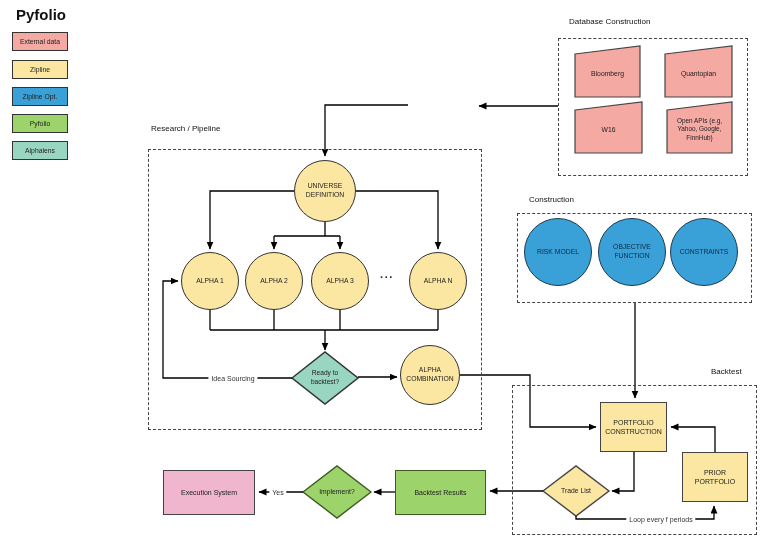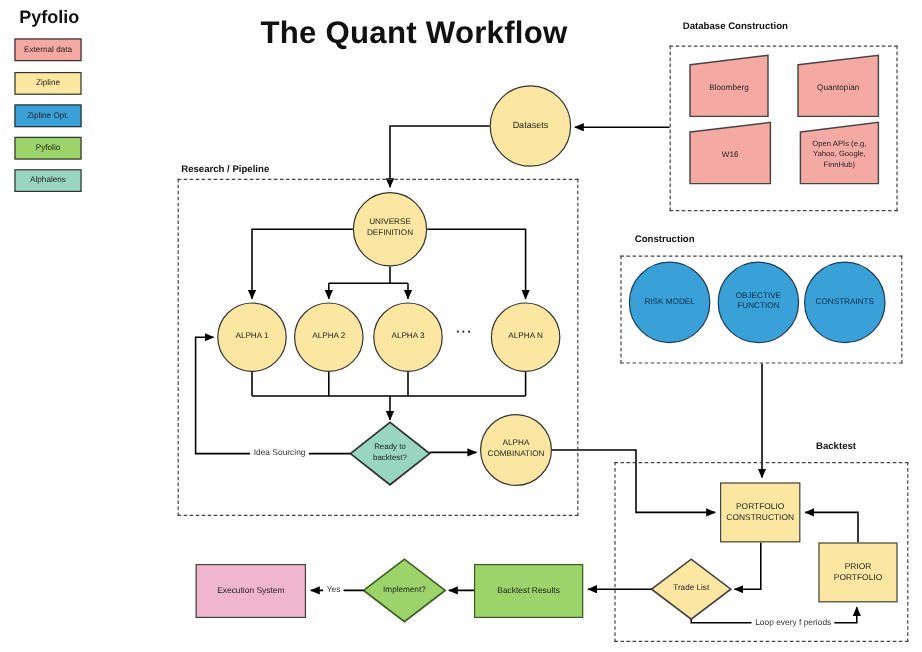--- a/index.html
+++ b/index.html
@@ -13,21 +13,21 @@
     position:absolute; left:200px; top:12px; width:290px; text-align:center;
     font-size:26px; font-weight:700; color:#111; letter-spacing:0.2px;
   }
   .legend-title { position:absolute; left:16px; top:6px; font-size:15px; font-weight:600; color:#111; }
   .legend-item {
     position:absolute; left:12px; width:56px; height:19px; border:1px solid #333;
     display:flex; align-items:center; justify-content:center;
     font-size:6.8px; color:#222; text-align:center;
   }
   .group-box { position:absolute; border:1.3px dashed #444; background:transparent; }
-  .group-label { position:absolute; font-size:8px; font-weight:700; color:#111; white-space:nowrap; }
+  .group-label { position:absolute; font-size:8px; font-weight:400; color:#111; white-space:nowrap; }
   .circle {
     position:absolute; border-radius:50%; border:1.8px solid #333;
     display:flex; align-items:center; justify-content:center; text-align:center;
     font-size:6.8px; line-height:1.3; color:#222; padding:5px;
   }
   .circle.blue { border-color:#1d3b52; color:#0f2b40; }
   .rect {
     position:absolute; border:1.4px solid #444;
     display:flex; align-items:center; justify-content:center; text-align:center;
     font-size:7px; line-height:1.35; color:#222; padding:4px;
@@ -79,46 +79,44 @@
       <path d="M635 303 L635 398" marker-end="url(#arr)"></path>
       <path d="M715 452 L715 427 L671 427" marker-end="url(#arr)"></path>
       <path d="M634 452 L634 491 L612 491" marker-end="url(#arr)"></path>
       <path d="M576 516 L576 519 L714 519 L714 506" marker-end="url(#arr)"></path>
       <path d="M543 491 L490 491" marker-end="url(#arr)"></path>
       <path d="M395 492 L374 492" marker-end="url(#arr)"></path>
       <path d="M303 492 L259 492" marker-end="url(#arr)"></path>
     </g>
   </svg>
 
-  <div class="title">The Quant Workflow</div>
   <div class="legend-title">Pyfolio</div>
   <div class="legend-item" style="top: 32px; background: rgb(244, 169, 163);">External data</div>
   <div class="legend-item" style="top: 60px; background: rgb(251, 230, 162);">Zipline</div>
   <div class="legend-item" style="top: 87px; background: rgb(58, 160, 216);">Zipline Opt.</div>
   <div class="legend-item" style="top: 114px; background: rgb(156, 211, 106);">Pyfolio</div>
   <div class="legend-item" style="top: 141px; background: rgb(153, 214, 193);">Alphalens</div>
 
   <div class="group-box" style="left:558px; top:38px;  width:190px; height:138px;"></div>
   <div class="group-label" style="left:569px; top:17px;">Database Construction</div>
 
   <div class="group-box" style="left:148px; top:149px; width:334px; height:281px;"></div>
-  <div class="group-label" style="left:151px; top:136px;">Research / Pipeline</div>
+  <div class="group-label" style="left:151px; top:124px;">Research / Pipeline</div>
 
   <div class="group-box" style="left:517px; top:213px; width:235px; height:90px;"></div>
   <div class="group-label" style="left:529px; top:195px;">Construction</div>
 
   <div class="group-box" style="left:512px; top:385px; width:245px; height:150px;"></div>
-  <div class="group-label" style="left:680px; top:367px;">Backtest</div>
+  <div class="group-label" style="left:711px; top:367px;">Backtest</div>
 
   <div class="shape-label" style="left:575px; top:52px;  width:65px; height:45px;">Bloomberg</div>
   <div class="shape-label" style="left:665px; top:52px;  width:67px; height:45px;">Quantopian</div>
   <div class="shape-label" style="left:575px; top:108px; width:67px; height:45px;">W16</div>
   <div class="shape-label" style="left:667px; top:106px; width:65px; height:47px; font-size:6.4px;">Open APIs (e.g, Yahoo, Google, FinnHub)</div>
 
-  <div class="circle" style="left: 408px; top: 71px; width: 68px; height: 68px; font-size: 7.5px; background: rgb(251, 230, 162);">Datasets</div>
   <div class="circle" style="left: 294px; top: 160px; width: 62px; height: 62px; background: rgb(251, 230, 162);">UNIVERSE DEFINITION</div>
   <div class="circle" style="left: 181px; top: 252px; width: 58px; height: 58px; background: rgb(251, 230, 162);">ALPHA 1</div>
   <div class="circle" style="left: 245px; top: 252px; width: 58px; height: 58px; background: rgb(251, 230, 162);">ALPHA 2</div>
   <div class="circle" style="left: 311px; top: 252px; width: 58px; height: 58px; background: rgb(251, 230, 162);">ALPHA 3</div>
   <div class="dots" style="left:376px; top:271px; width:22px; text-align:center;">···</div>
   <div class="circle" style="left: 409px; top: 252px; width: 58px; height: 58px; background: rgb(251, 230, 162);">ALPHA N</div>
   <div class="circle" style="left: 400px; top: 345px; width: 60px; height: 60px; background: rgb(251, 230, 162);">ALPHA COMBINATION</div>
 
   <div class="circle blue" style="left: 524px; top: 218px; width: 68px; height: 68px; background: rgb(58, 160, 216);">RISK MODEL</div>
   <div class="circle blue" style="left: 598px; top: 218px; width: 68px; height: 68px; background: rgb(58, 160, 216);">OBJECTIVE FUNCTION</div>

